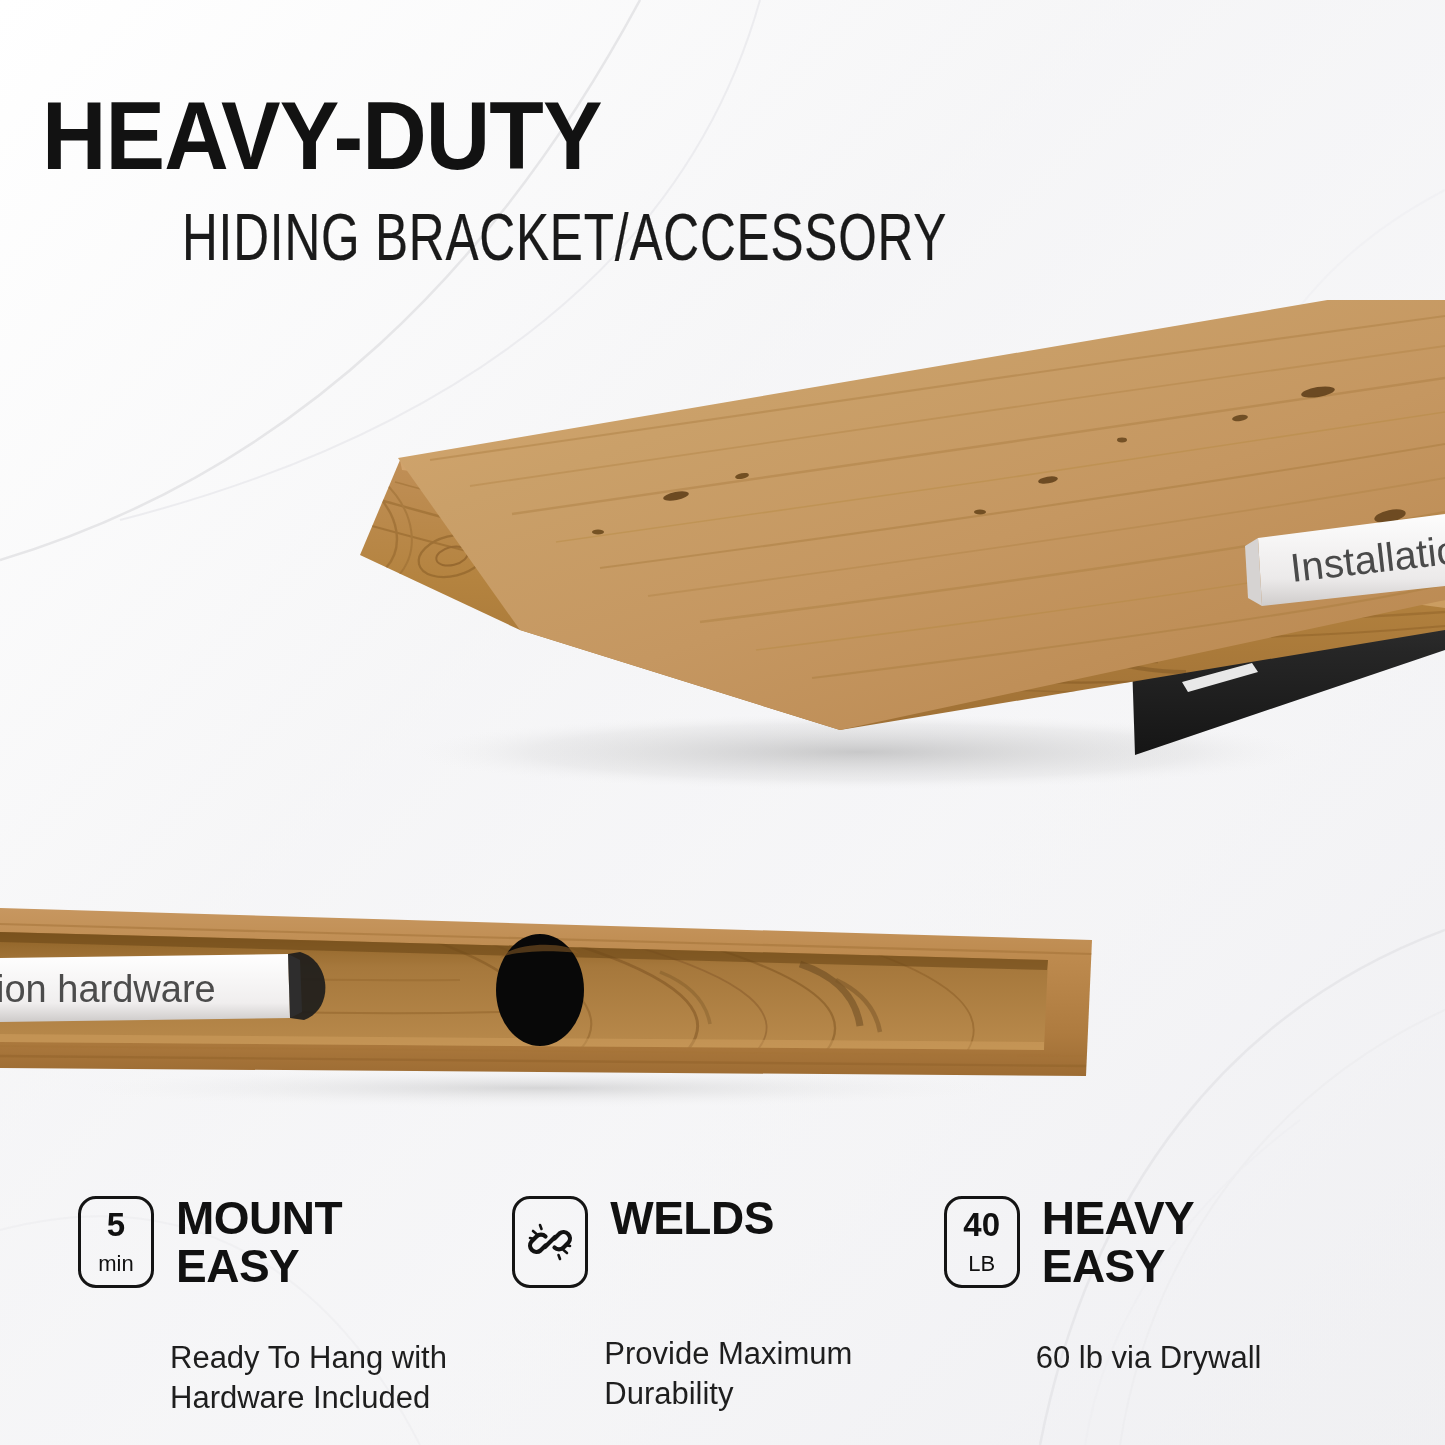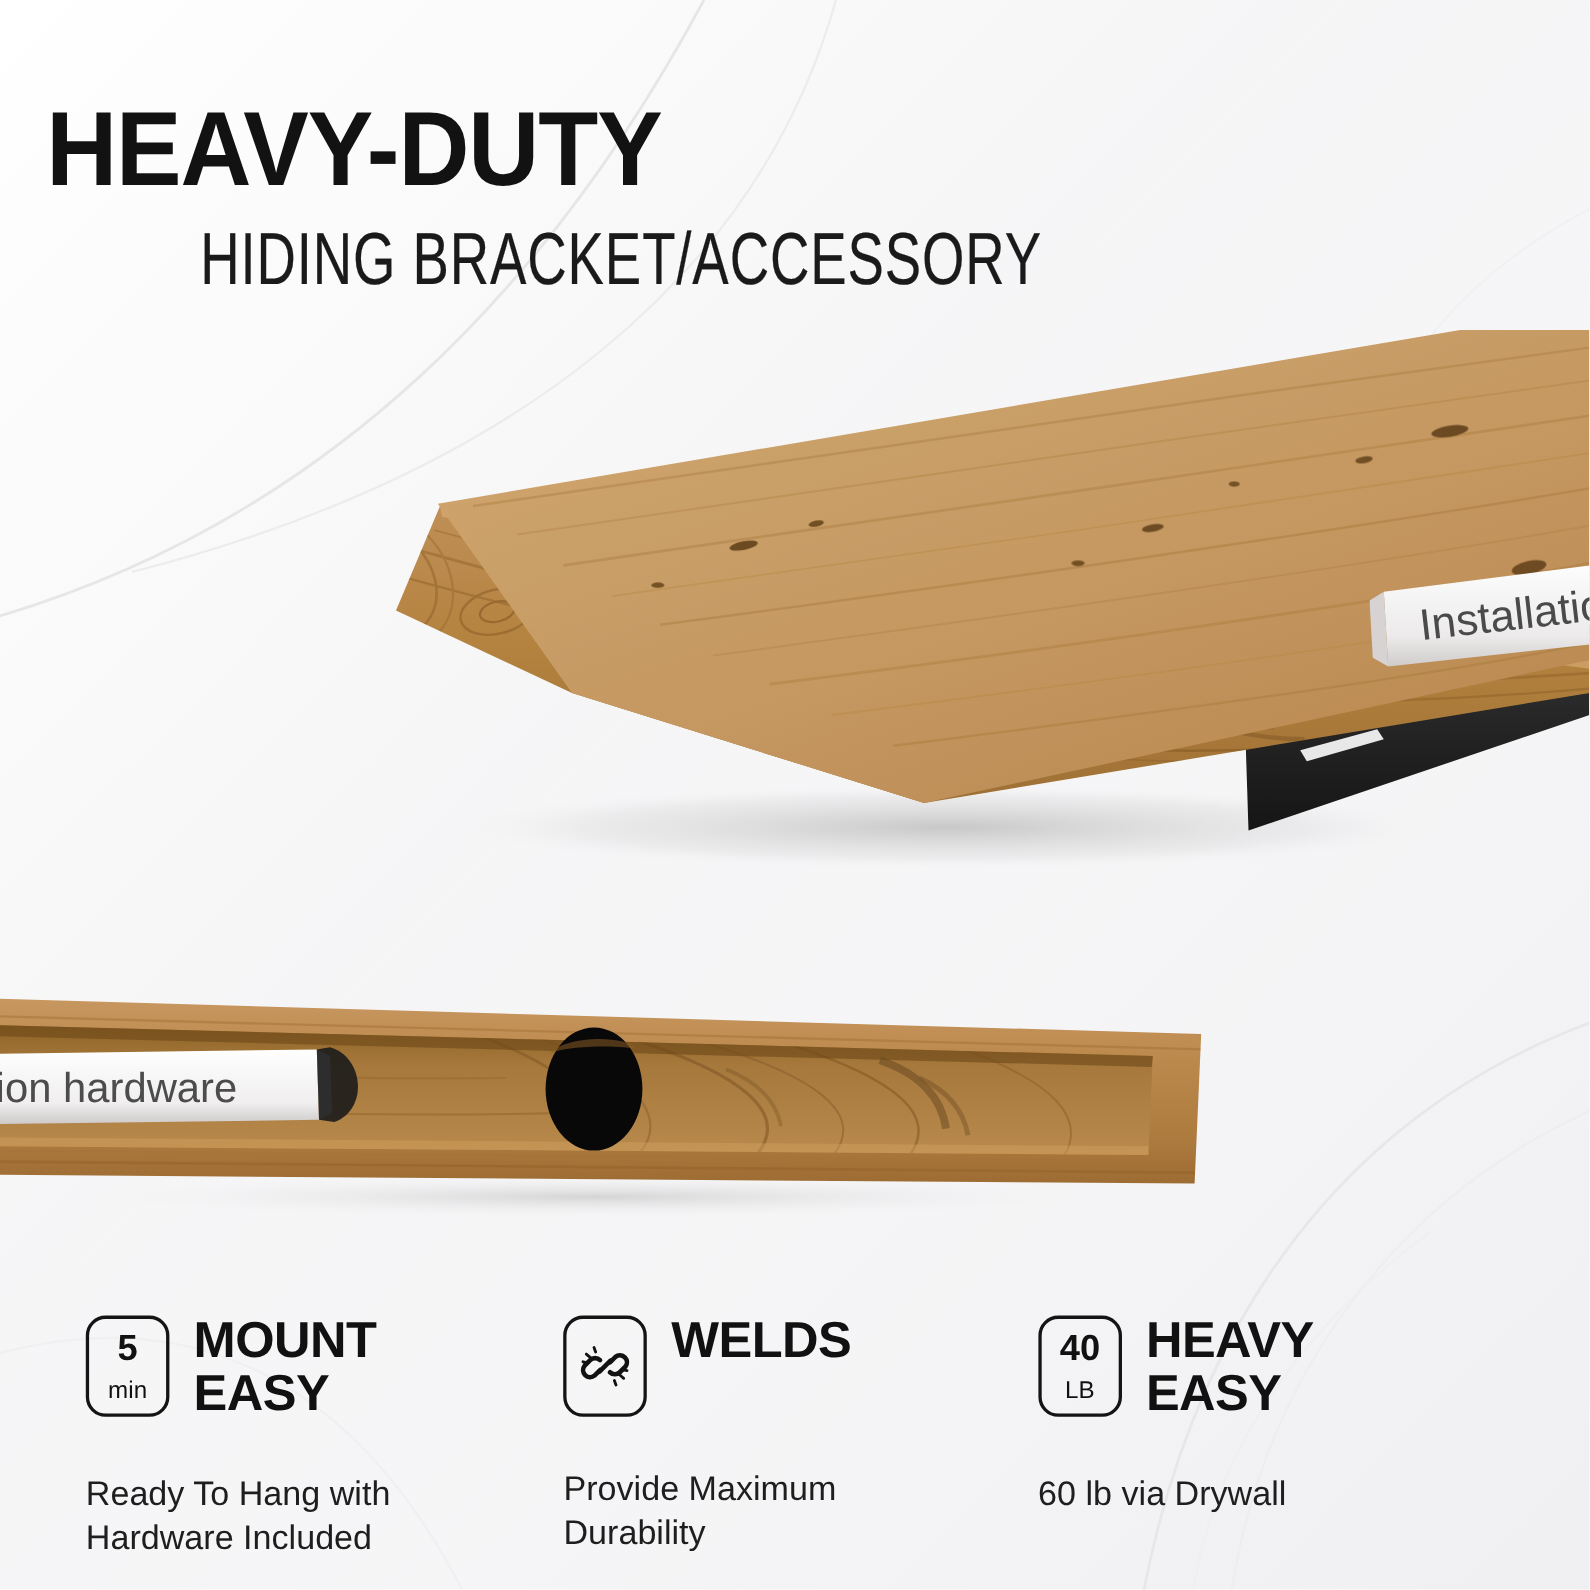--- a/index.html
+++ b/index.html
@@ -49,21 +49,21 @@
   }
   .badge-num{font-size:33px;font-weight:bold;line-height:31px;color:#111;}
   .badge-unit{font-size:22px;font-weight:400;line-height:24px;color:#111;margin-top:12px;}
   .badge-icon{width:70px;height:86px;border:3px solid #141414;border-radius:18px;
     display:flex;align-items:center;justify-content:center;flex:0 0 auto;}
   .f-heading{
     font-size:46px;font-weight:bold;line-height:52px;color:#111;
     letter-spacing:-0.5px;margin-top:-4px;
   }
   .f-desc{
-    margin-top:46px;
+    margin-top:46px;margin-left:92px;
     font-size:31px;font-weight:300;line-height:40px;color:#1e1e1e;
   }
 </style>
 </head>
 <body>
 
 <div class="canvas">
 
   <svg class="bg-swooshes" viewBox="0 0 1445 1445">
     <defs>

